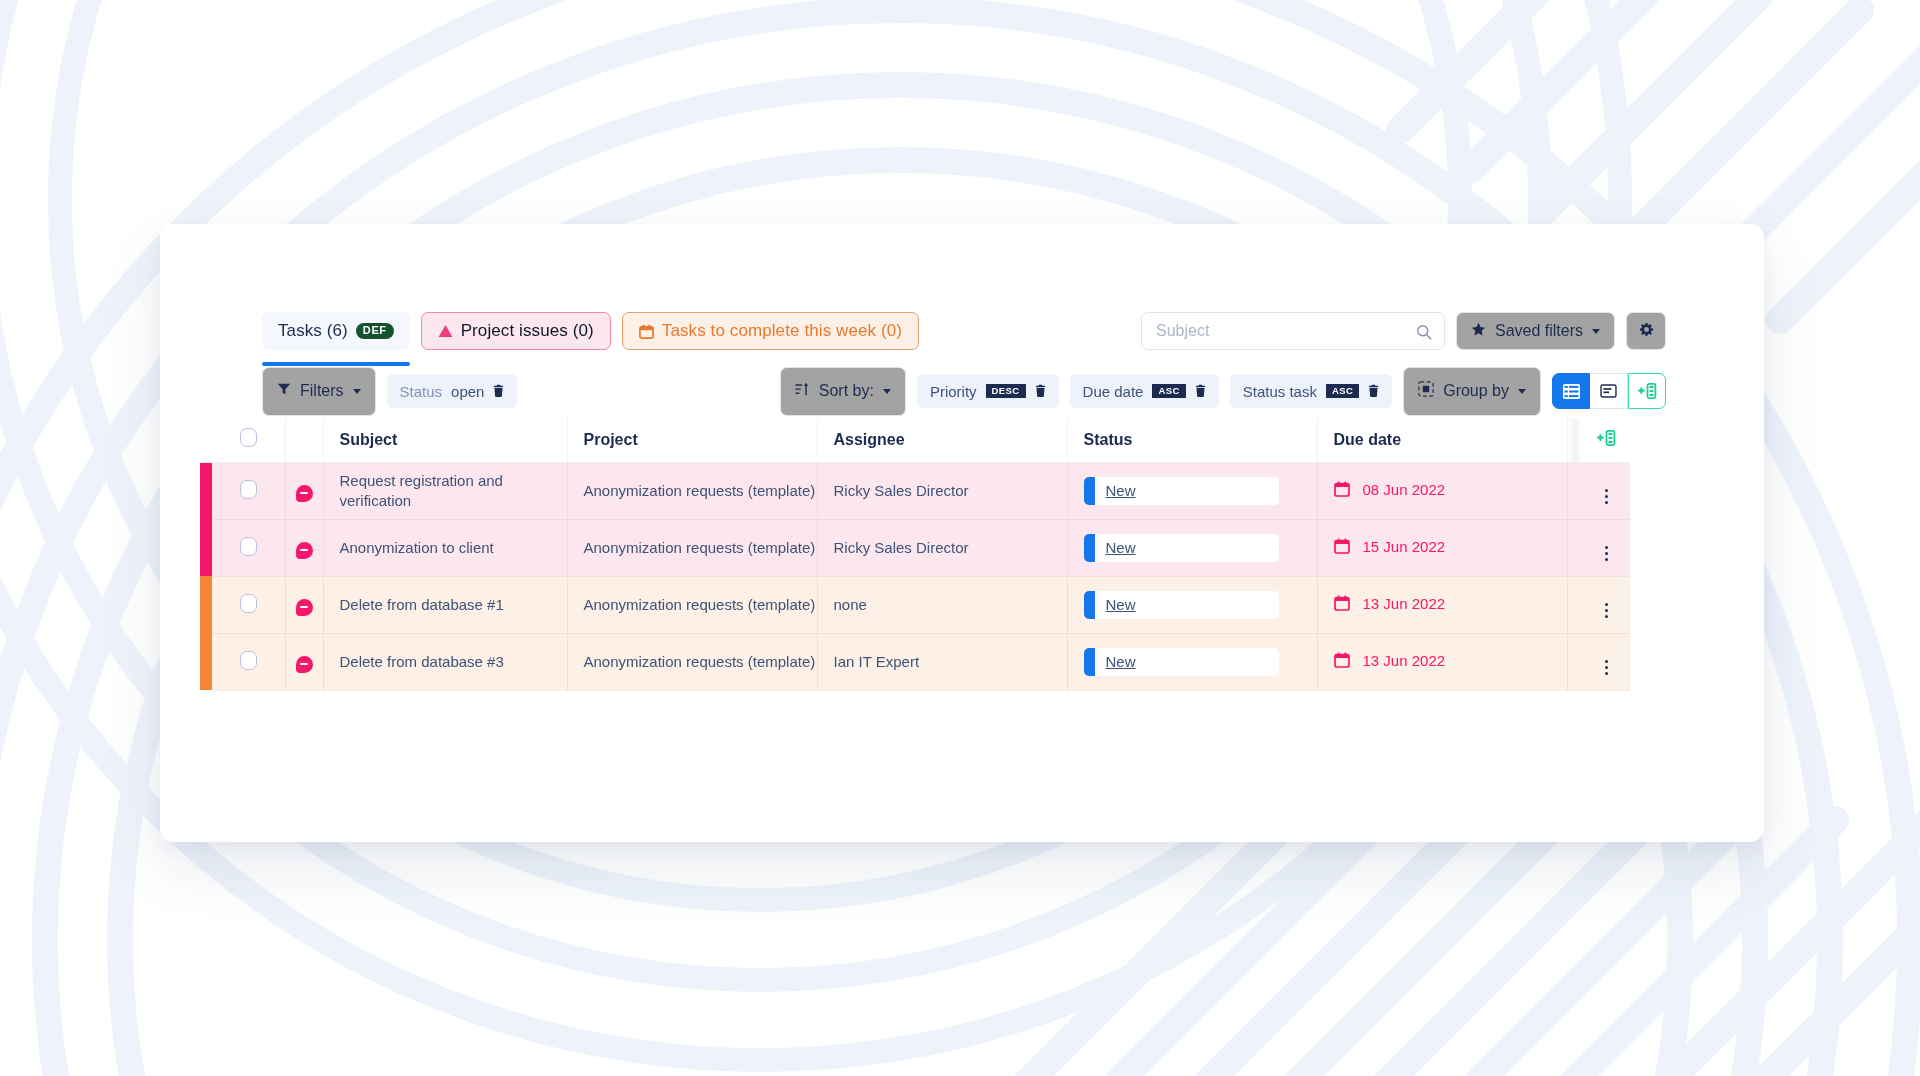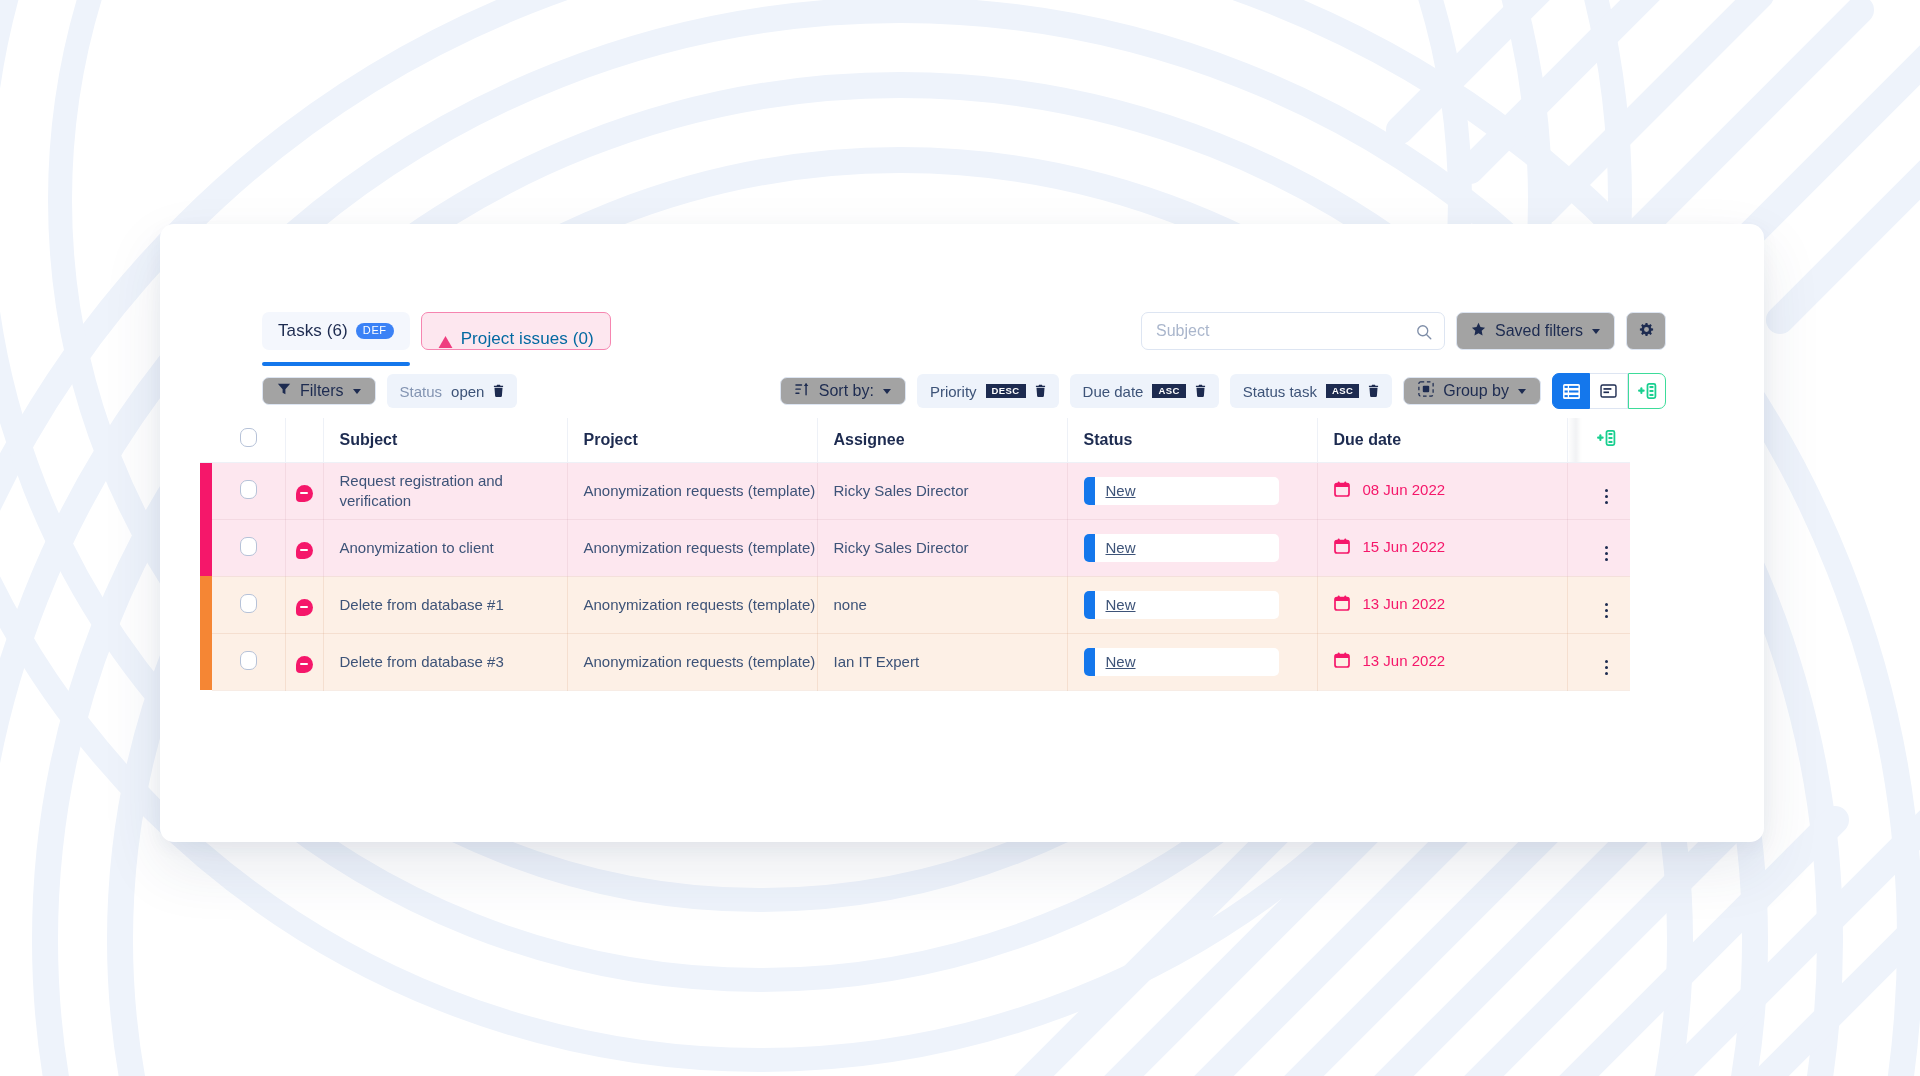--- a/index.html
+++ b/index.html
@@ -43,29 +43,29 @@
   }
   .tab.active {
     background: #f4f7fd; color: #1d2b50; font-weight: 400;
   }
   .tab.active::after {
     content: ""; position: absolute;
     left: 0; right: 0; bottom: -16px; height: 4px;
     background: #1477ec; border-radius: 2px;
   }
   .tab.pink {
-    background: #fde7ef; border: 1.4px solid #f685b0; color: #0369a1; align-items: flex-end;
+    background: #fde7ef; border: 1.4px solid #f685b0; color: #0f172a;
   }
   .tab.orange {
     background: #fdf0e6; border: 1.4px solid #e8a071; color: #e77a2f;
   }
   .tab + .tab { margin-left: 11px; }
   .badge-def {
-    background: #3b82f6; color: #fff;
-    font-size: 11px; font-weight: normal; letter-spacing: .6px;
+    background: #14532d; color: #fff;
+    font-size: 11px; font-weight: bold; letter-spacing: .6px;
     padding: 2px 7px 3px; border-radius: 9px; line-height: 1;
   }
   .tab-ico { display: inline-flex; align-items: center; }
 
   
   #search-group {
     margin-left: auto; display: flex; align-items: center; gap: 11px;
   }
   #search-box {
     position: relative; width: 304px; height: 38px;
@@ -101,21 +101,21 @@
     height: 34px; display: flex; align-items: center; gap: 9px;
     padding: 0 13px; background: #eef3fb; border-radius: 6px;
     font-size: 15px; color: #5a6b8c; cursor: pointer; white-space: nowrap;
   }
   .chip .chip-key { color: #8394b2; }
   .chip .chip-val { color: #3d5378; }
   .badge-sort {
     background: #1d2b50; color: #fff; font-size: 9.5px; font-weight: bold;
     letter-spacing: .4px; padding: 2px 6px 2.5px; border-radius: 0; line-height: 1;
   }
-  #toolbar .tbtn { height: 28px; }
+  #toolbar .tbtn { height: 49px; }
   .tb-gap { width: 11px; flex: none; }
   .viewgrp { display: flex; gap: 0; margin-left: 11px; }
   .viewbtn {
     width: 38px; height: 36px; display: flex; align-items: center; justify-content: center;
     border: 1px solid #dde5f2; background: #fff; cursor: pointer;
   }
   .viewbtn:first-child { border-radius: 7px 0 0 7px; background: #1477ec; border-color: #1477ec; }
   .viewbtn:nth-child(2) { border-left: 0; }
   .viewbtn:last-child { border-radius: 0 7px 7px 0; border: 1.6px solid #3ddc9a; background:#fff; }
 
@@ -246,20 +246,31 @@
 
     <div class="tab pink">
       <span class="tab-ico">
         <svg width="15" height="14" viewBox="0 0 16 14">
             <path d="M8 0.6 15.4 13.3H0.6z" fill="#ef3d7f"></path>
           </svg>
       </span>
       <span>Project issues (0)</span>
     </div>
 
+    <div class="tab orange">
+      <span class="tab-ico">
+        <svg width="15" height="15" viewBox="0 0 16 16">
+          <rect x="1" y="3" width="14" height="12" rx="2" fill="none" stroke="#e77a2f" stroke-width="1.8"></rect>
+          <rect x="1" y="3" width="14" height="3.6" fill="#e77a2f"></rect>
+          <rect x="4" y="0.5" width="1.8" height="3.5" rx=".8" fill="#e77a2f"></rect>
+          <rect x="10.2" y="0.5" width="1.8" height="3.5" rx=".8" fill="#e77a2f"></rect>
+        </svg>
+      </span>
+      <span>Tasks to complete this week (0)</span>
+    </div>
 
     <div id="search-group">
       <div id="search-box">
         <input type="text" value="" placeholder="Subject" style="">
         <span id="search-icn">
           <svg width="16" height="16" viewBox="0 0 18 18">
             <circle cx="7.6" cy="7.6" r="5.6" fill="none" stroke="#7f8ea8" stroke-width="1.5"></circle>
             <line x1="11.8" y1="11.8" x2="16.6" y2="16.6" stroke="#7f8ea8" stroke-width="1.5" stroke-linecap="round"></line>
           </svg>
         </span>

